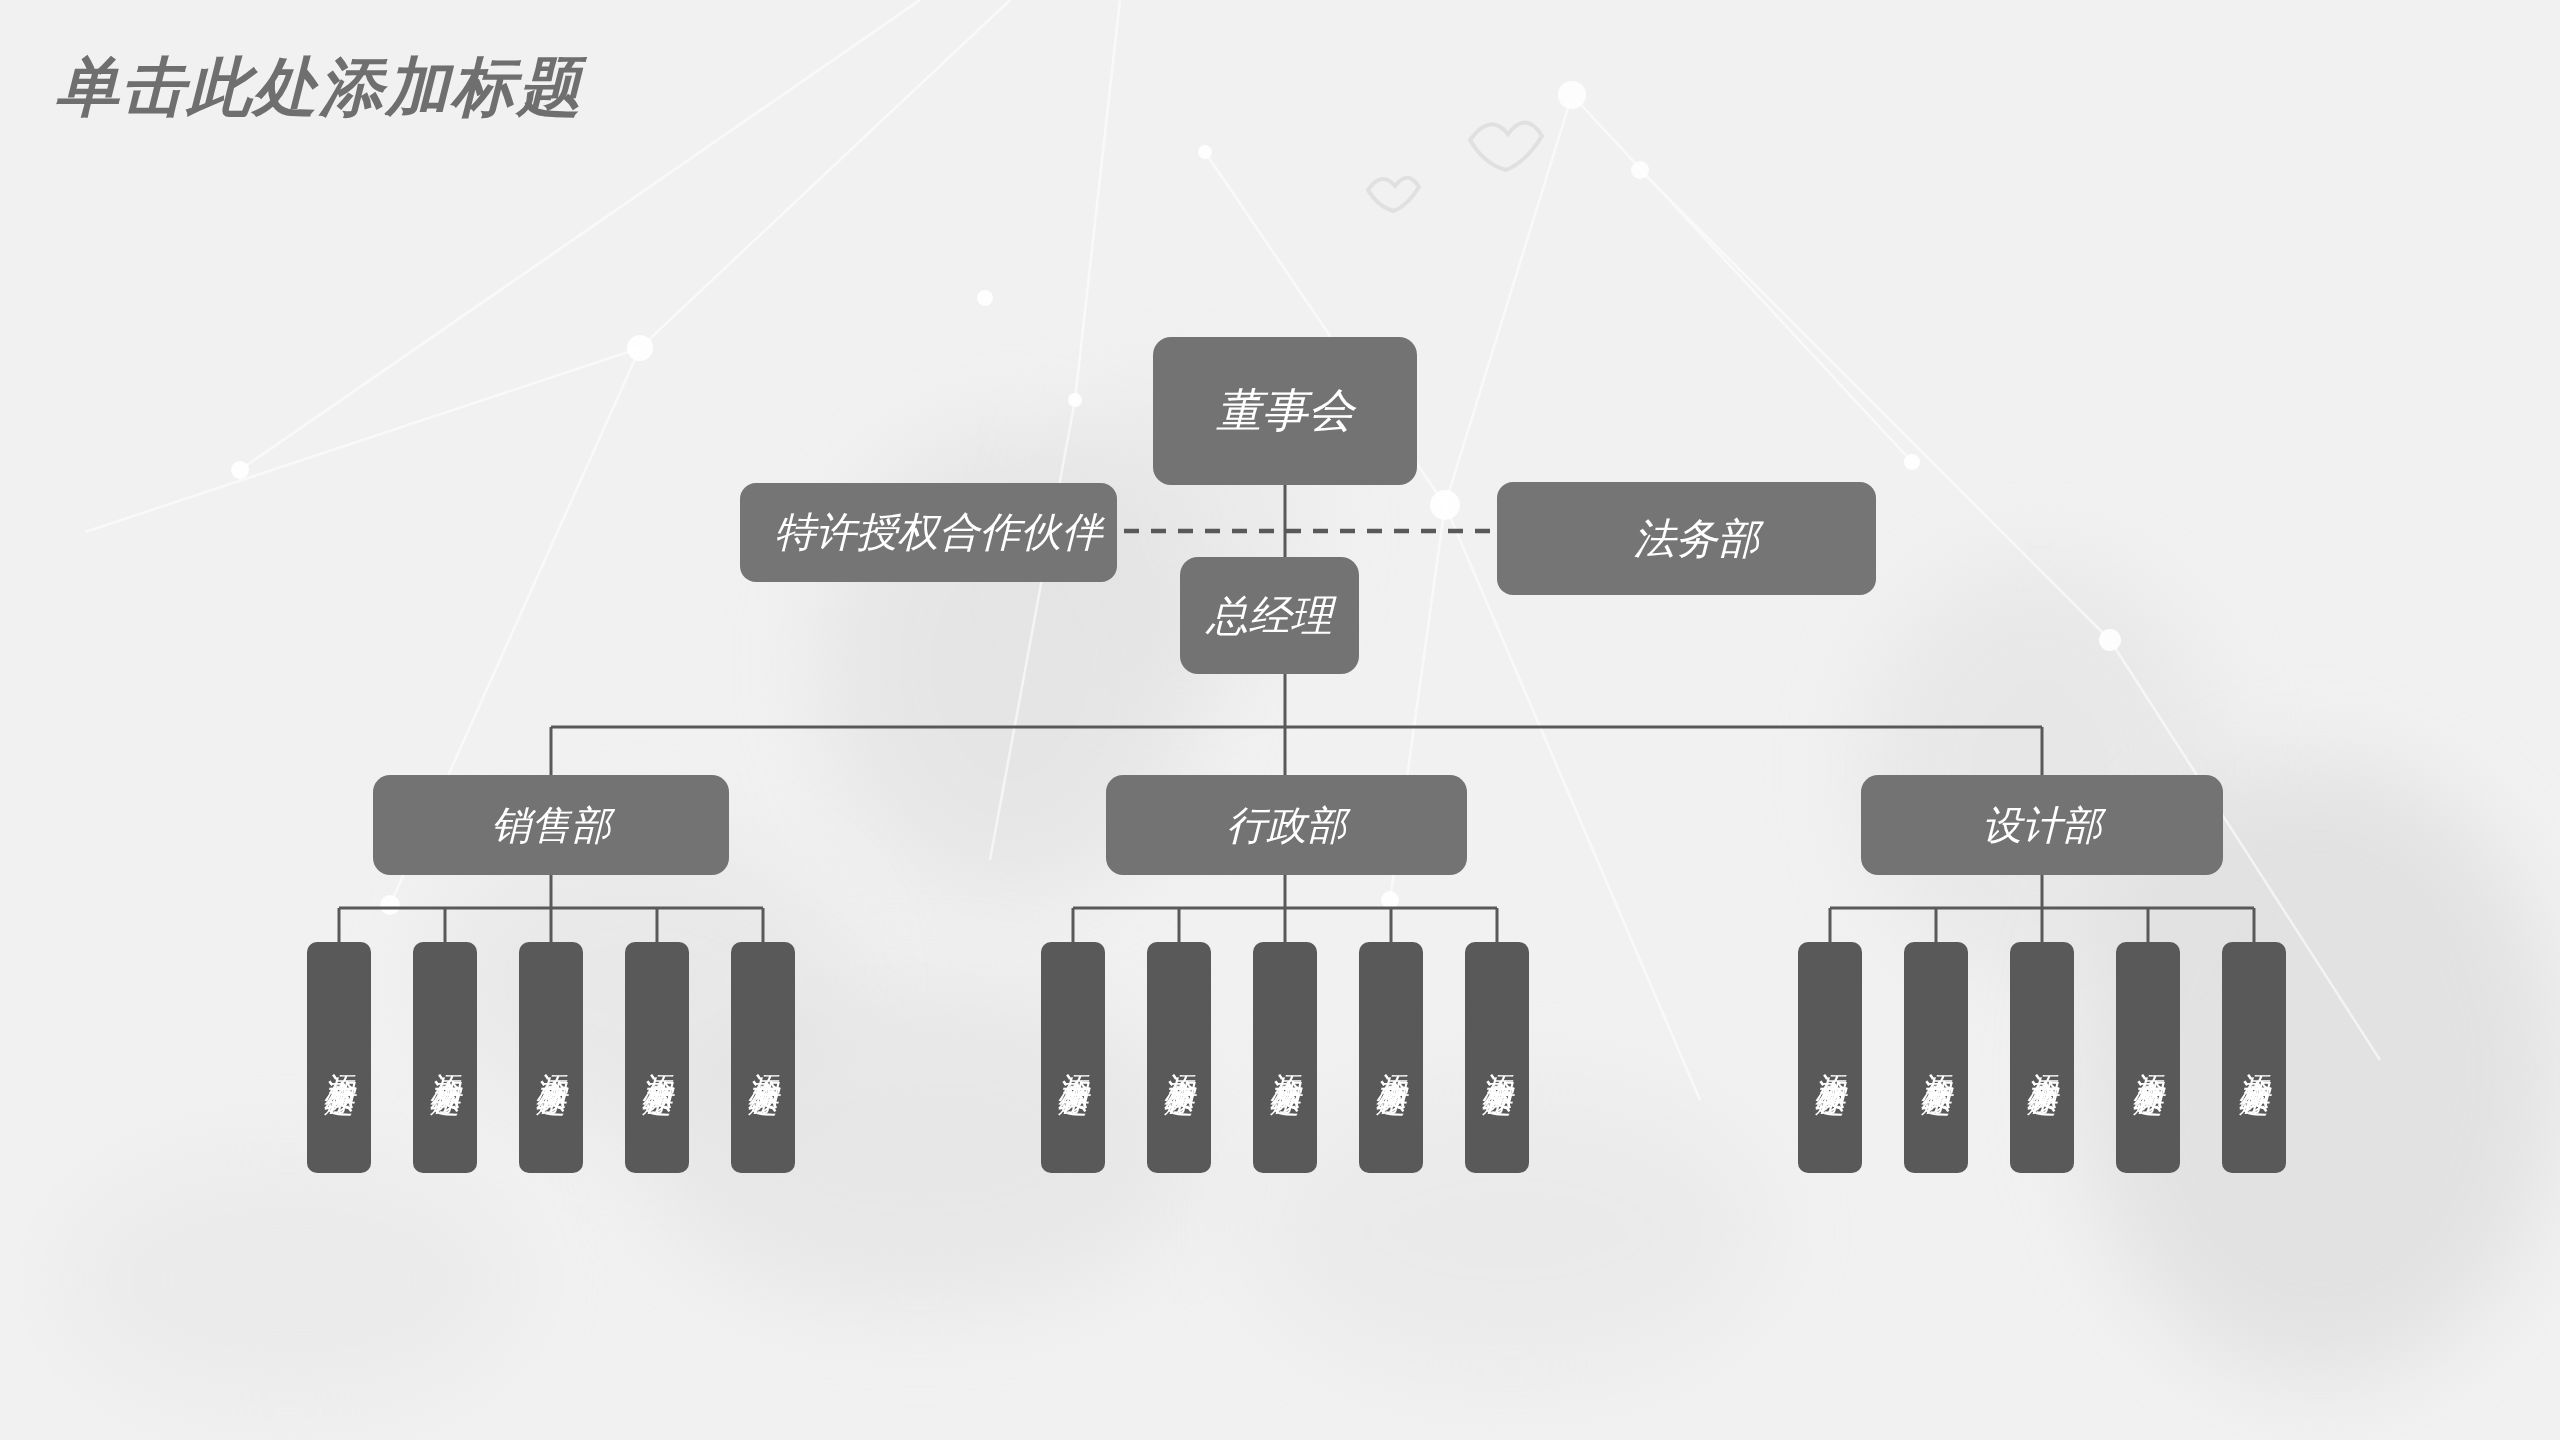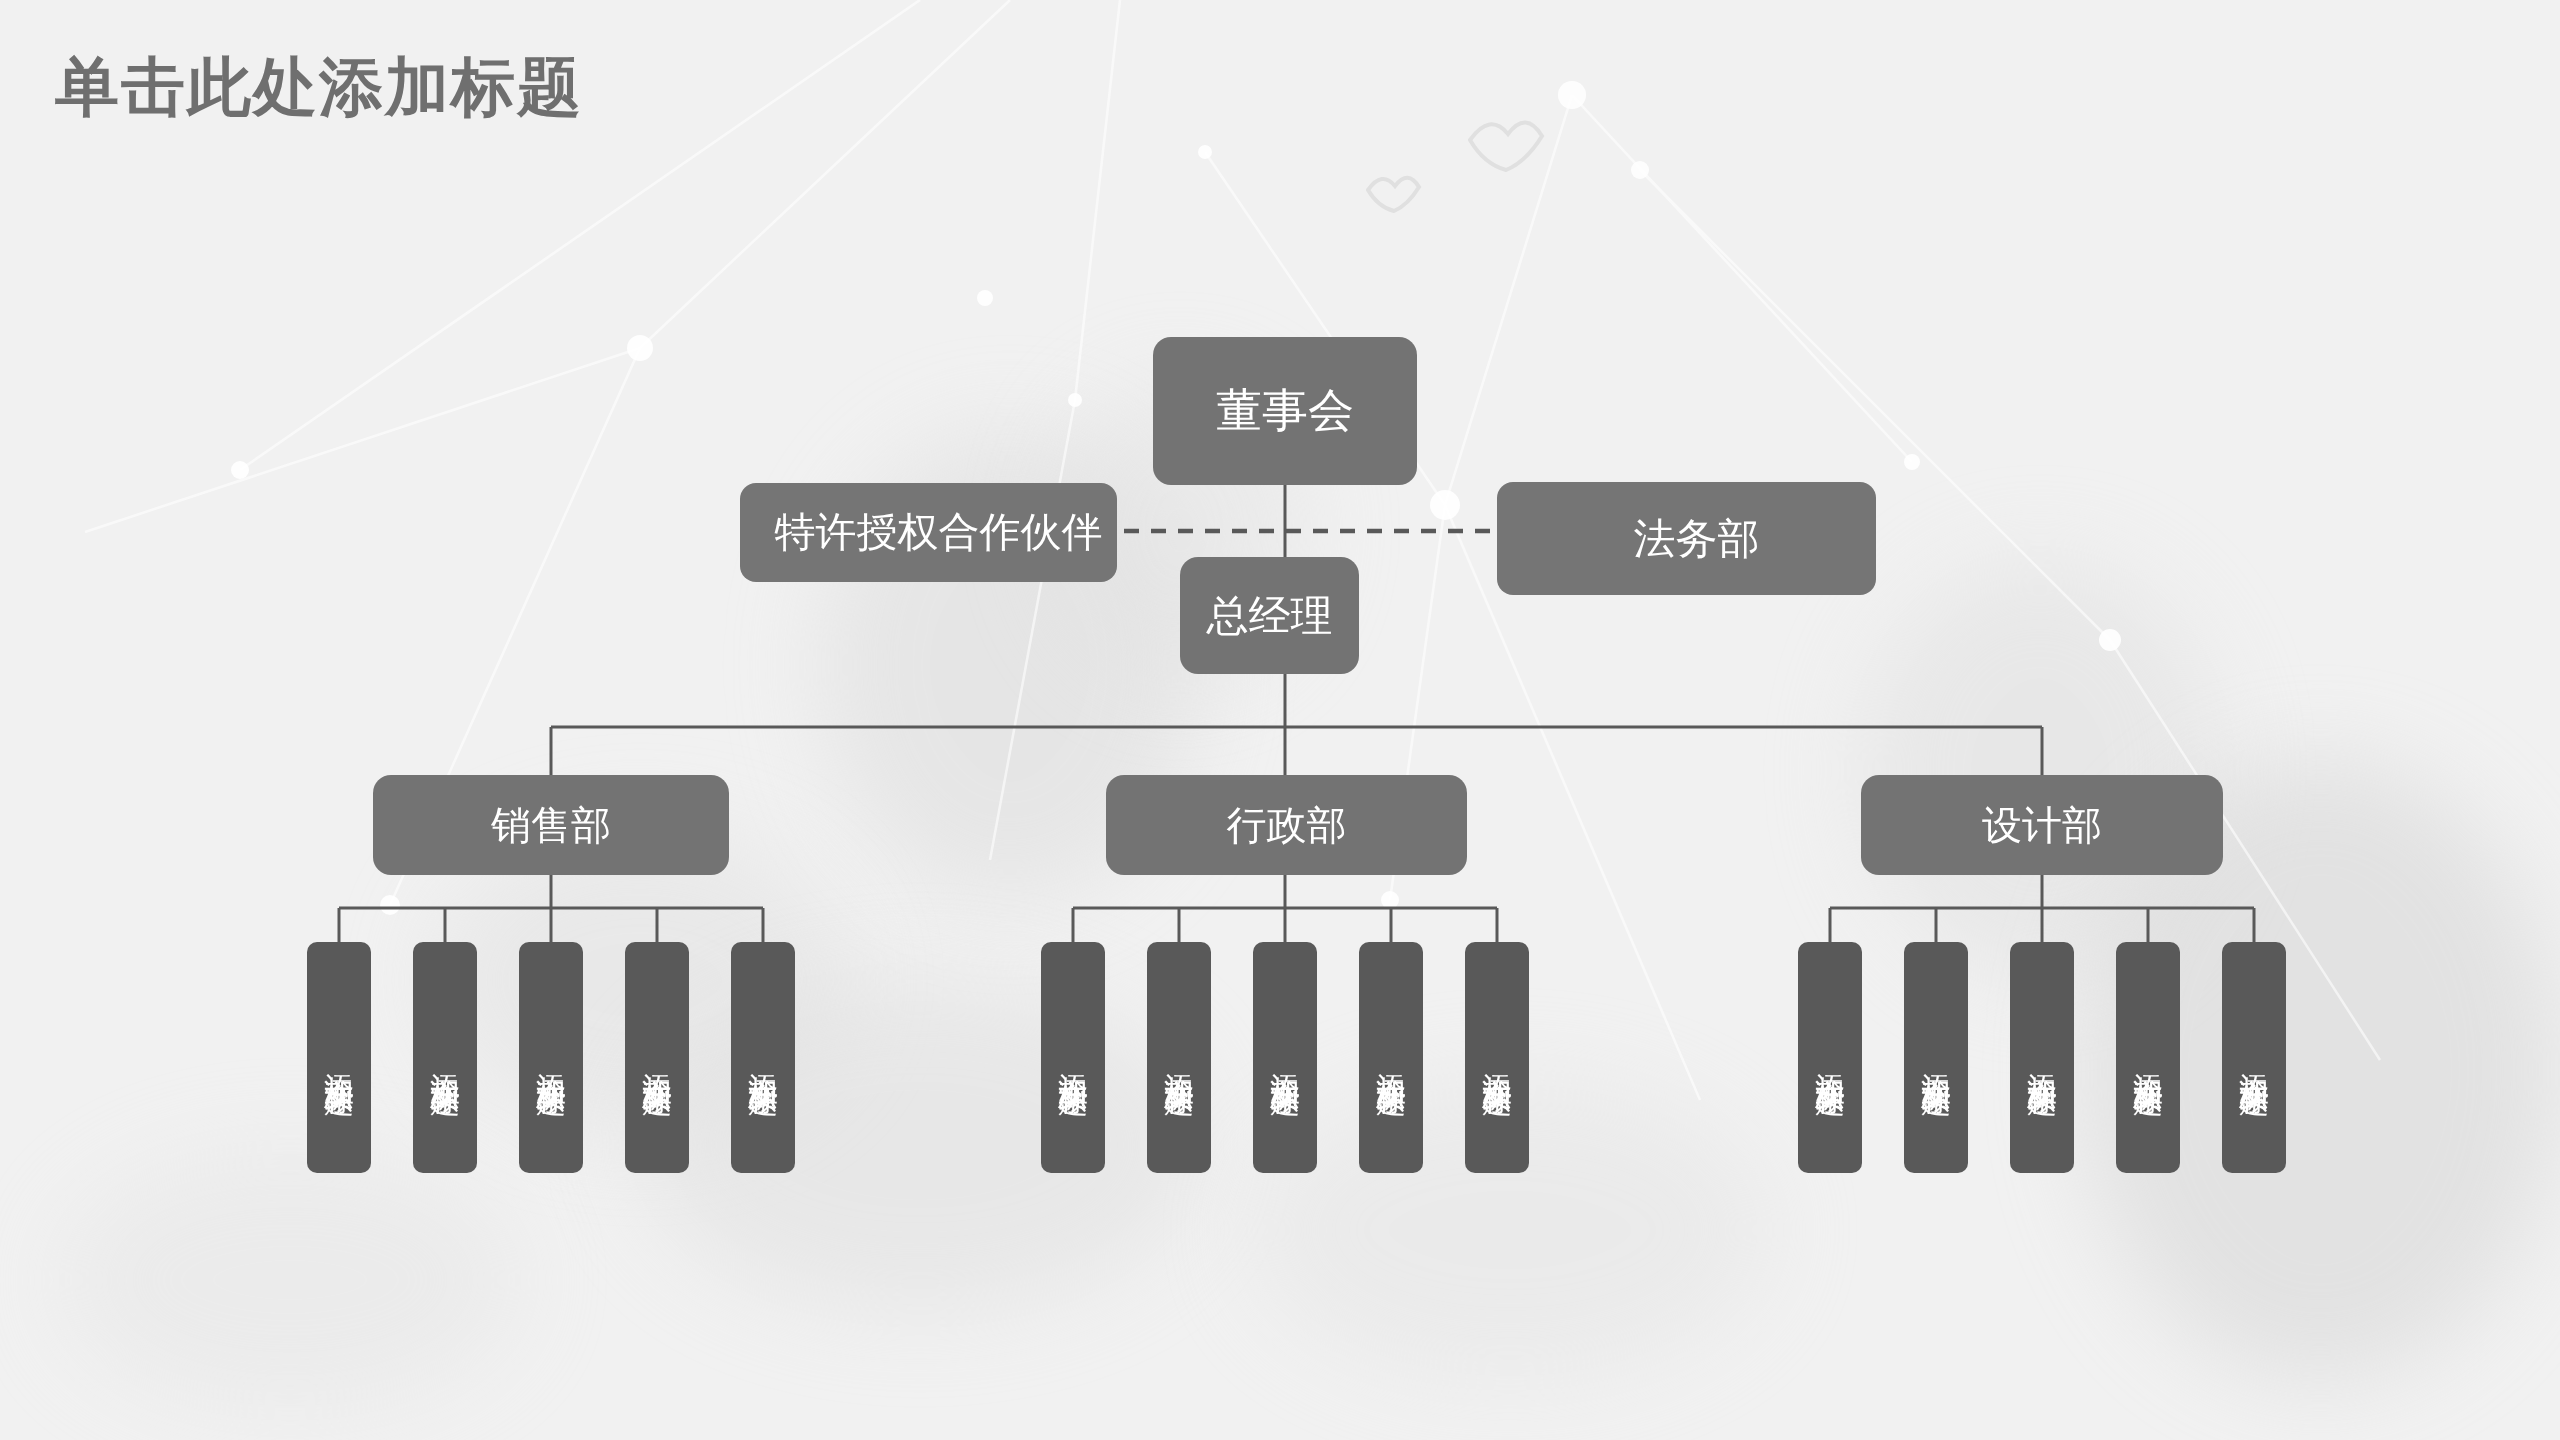--- a/index.html
+++ b/index.html
@@ -1,21 +1,21 @@
 <!DOCTYPE html>
 <html><head>
 <meta charset="utf-8">
 <style>
   html,body{margin:0;padding:0;}
   body{
     width:2560px;height:1440px;overflow:hidden;position:relative;
     background:#f1f1f1;
     font-family:"Liberation Sans","DejaVu Sans",sans-serif;
   }
-  .stage{position:absolute;inset:0;}
+  .stage{position:absolute;inset:0;font-style:italic;}
 
   
   .blob{position:absolute;border-radius:50%;filter:blur(45px);pointer-events:none;}
   .b1{left:820px;top:430px;width:380px;height:470px;background:#dddddd;opacity:.55;}
   .b2{left:430px;top:830px;width:420px;height:300px;background:#e2e2e2;opacity:.55;}
   .b3{left:640px;top:980px;width:560px;height:330px;background:#dedede;opacity:.5;}
   .b4{left:1860px;top:560px;width:360px;height:420px;background:#dfdfdf;opacity:.5;}
   .b5{left:2080px;top:760px;width:480px;height:620px;background:#d6d6d6;opacity:.55;}
   .b6{left:1250px;top:1080px;width:520px;height:300px;background:#e3e3e3;opacity:.45;}
   .b7{left:60px;top:1150px;width:460px;height:260px;background:#e4e4e4;opacity:.45;}
@@ -25,21 +25,21 @@
   .obox{
     position:absolute;display:flex;align-items:center;justify-content:center;
     color:#ffffff;text-align:center;white-space:nowrap;
   }
   .lvl-light{background:#737373;border-radius:18px;}
   .lvl-medium{background:#757575;border-radius:16px;padding-left:20px;}
   .box-board  {left:1153px;top:337px;width:264px;height:148px;font-size:46px;}
   .box-partner{left:740px; top:483px;width:357px;height:99px; font-size:41px;}
   .box-legal  {left:1497px;top:482px;width:359px;height:113px; font-size:42px;}
   .box-gm     {left:1180px;top:557px;width:179px;height:117px;font-size:42px;}
-  .box-dept   {height:100px;top:775px;font-size:40px;}
+  .box-dept   {height:100px;top:775px;font-size:40px;border-radius:17px;}
   .box-sales  {left:373px; width:356px;}
   .box-admin  {left:1106px;width:361px;}
   .box-design {left:1861px;width:362px;}
 
   .leaf{
     position:absolute;top:942px;width:64px;height:231px;
     background:#595959;border-radius:10px;color:#ffffff;
     display:flex;align-items:center;justify-content:center;
   }
   .leaf span{

